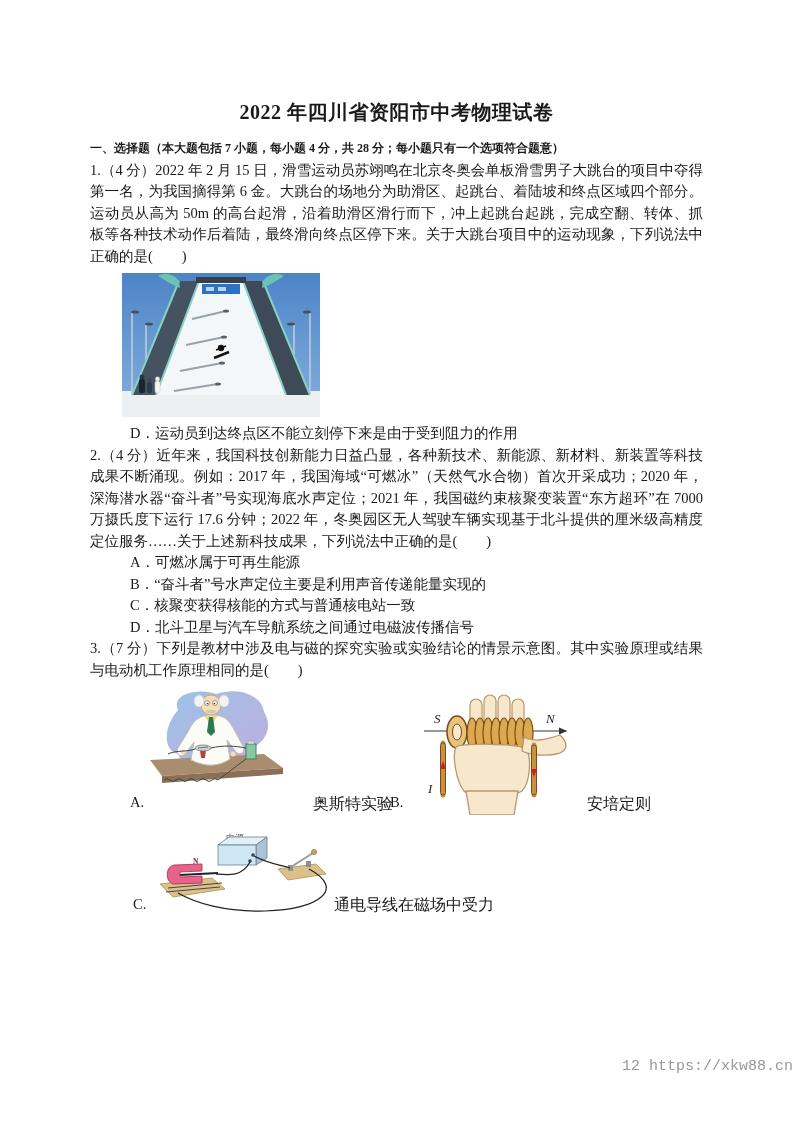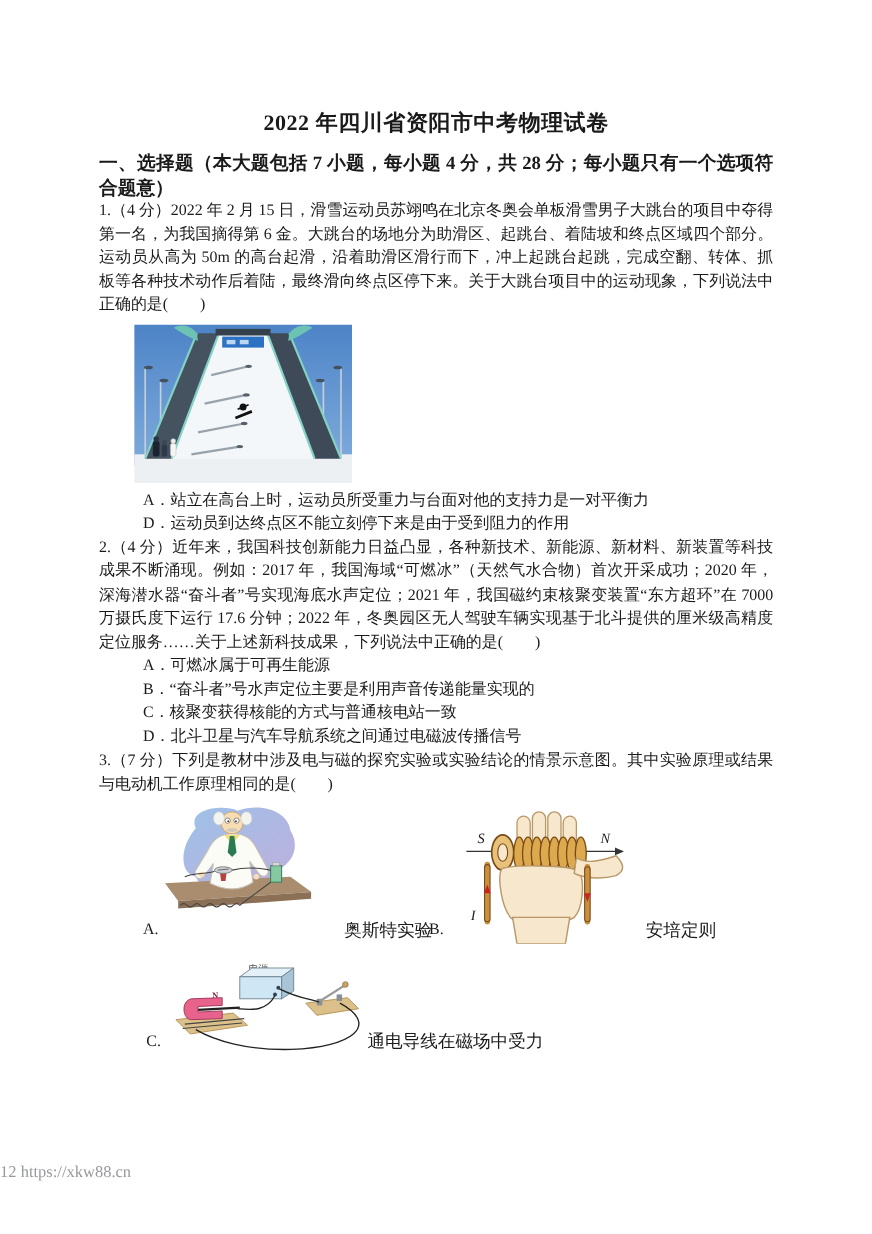--- a/index.html
+++ b/index.html
@@ -1,29 +1,29 @@
 <!DOCTYPE html>
 <html><head>
 <meta charset="utf-8">
 <style>
   html,body{margin:0;padding:0;background:#ffffff;}
   .page{position:relative;width:793px;height:1122px;background:#ffffff;overflow:hidden;
         font-family:"Liberation Serif","DejaVu Serif",serif;color:#1a1a1a;}
   .content{position:absolute;left:90px;top:100px;width:613px;}
   .title{margin:0;font-size:20px;line-height:25px;font-weight:700;text-align:center;letter-spacing:.5px;}
-  .section{margin:13px 0 0 0;font-size:17px;line-height:21.5px;font-weight:700;text-align:justify;}
+  .section{margin:13px 0 0 0;font-size:12px;line-height:21.5px;font-weight:700;text-align:justify;}
   .stem{margin:0;font-size:14.5px;line-height:21.5px;text-align:justify;}
   .option{font-size:14.5px;line-height:21.5px;padding-left:40px;}
   .photo{margin:6px 0 6px 32px;width:198px;height:144px;line-height:0;}
   .figures{position:relative;height:240px;}
   .figures .fig-letter{position:absolute;font-size:14.5px;line-height:17px;}
   .figures .fig-caption{position:absolute;font-size:16px;line-height:17px;}
   .figures svg{position:absolute;}
-  .footer{position:absolute;left:0;top:1058px;width:100%;text-align:left;
-          font-family:Liberation Serif, serif;font-size:15px;color:#97999c;}
+  .footer{position:absolute;left:0;top:1058px;width:100%;text-align:right;
+          font-family:Liberation Mono, monospace;font-size:15px;color:#97999c;}
   svg text{font-family:"Liberation Serif","DejaVu Serif",serif;}
 </style>
 </head>
 <body>
 
 <div class="page">
   <div class="content">
 
     <h1 class="title">2022 年四川省资阳市中考物理试卷</h1>
     <div class="section">一、选择题（本大题包括 7 小题，每小题 4 分，共 28 分；每小题只有一个选项符合题意）</div>
@@ -99,21 +99,20 @@
           <rect x="17" y="106" width="6" height="14" rx="2" fill="#1a2330"></rect>
             <circle cx="20" cy="104" r="2.5" fill="#2a3442"></circle>
           <rect x="25" y="109" width="5" height="11" rx="2" fill="#2e3a49"></rect>
             <circle cx="27.5" cy="107" r="2" fill="#3a4656"></circle>
           <rect x="33" y="108" width="5" height="12" rx="2" fill="#f4f4f2" stroke="#c8c8c8" stroke-width="0.5"></rect>
             <circle cx="35.5" cy="106" r="2.2" fill="#eeeeee" stroke="#c8c8c8" stroke-width="0.5"></circle>
         </g>
       </svg>
     </div>
 
-    <div class="option">A．站立在高台上时，运动员所受重力与台面对他的支持力是一对平衡力</div>
     <div class="option">D．运动员到达终点区不能立刻停下来是由于受到阻力的作用</div>
 
     <p class="stem">2.（4 分）近年来，我国科技创新能力日益凸显，各种新技术、新能源、新材料、新装置等科技成果不断涌现。例如：2017 年，我国海域“可燃冰”（天然气水合物）首次开采成功；2020 年，深海潜水器“奋斗者”号实现海底水声定位；2021 年，我国磁约束核聚变装置“东方超环”在 7000 万摄氏度下运行 17.6 分钟；2022 年，冬奥园区无人驾驶车辆实现基于北斗提供的厘米级高精度定位服务……关于上述新科技成果，下列说法中正确的是(　　)</p>
     <div class="option">A．可燃冰属于可再生能源</div>
     <div class="option">B．“奋斗者”号水声定位主要是利用声音传递能量实现的</div>
     <div class="option">C．核聚变获得核能的方式与普通核电站一致</div>
     <div class="option">D．北斗卫星与汽车导航系统之间通过电磁波传播信号</div>
 
     <p class="stem">3.（7 分）下列是教材中涉及电与磁的探究实验或实验结论的情景示意图。其中实验原理或结果与电动机工作原理相同的是(　　)</p>
 

